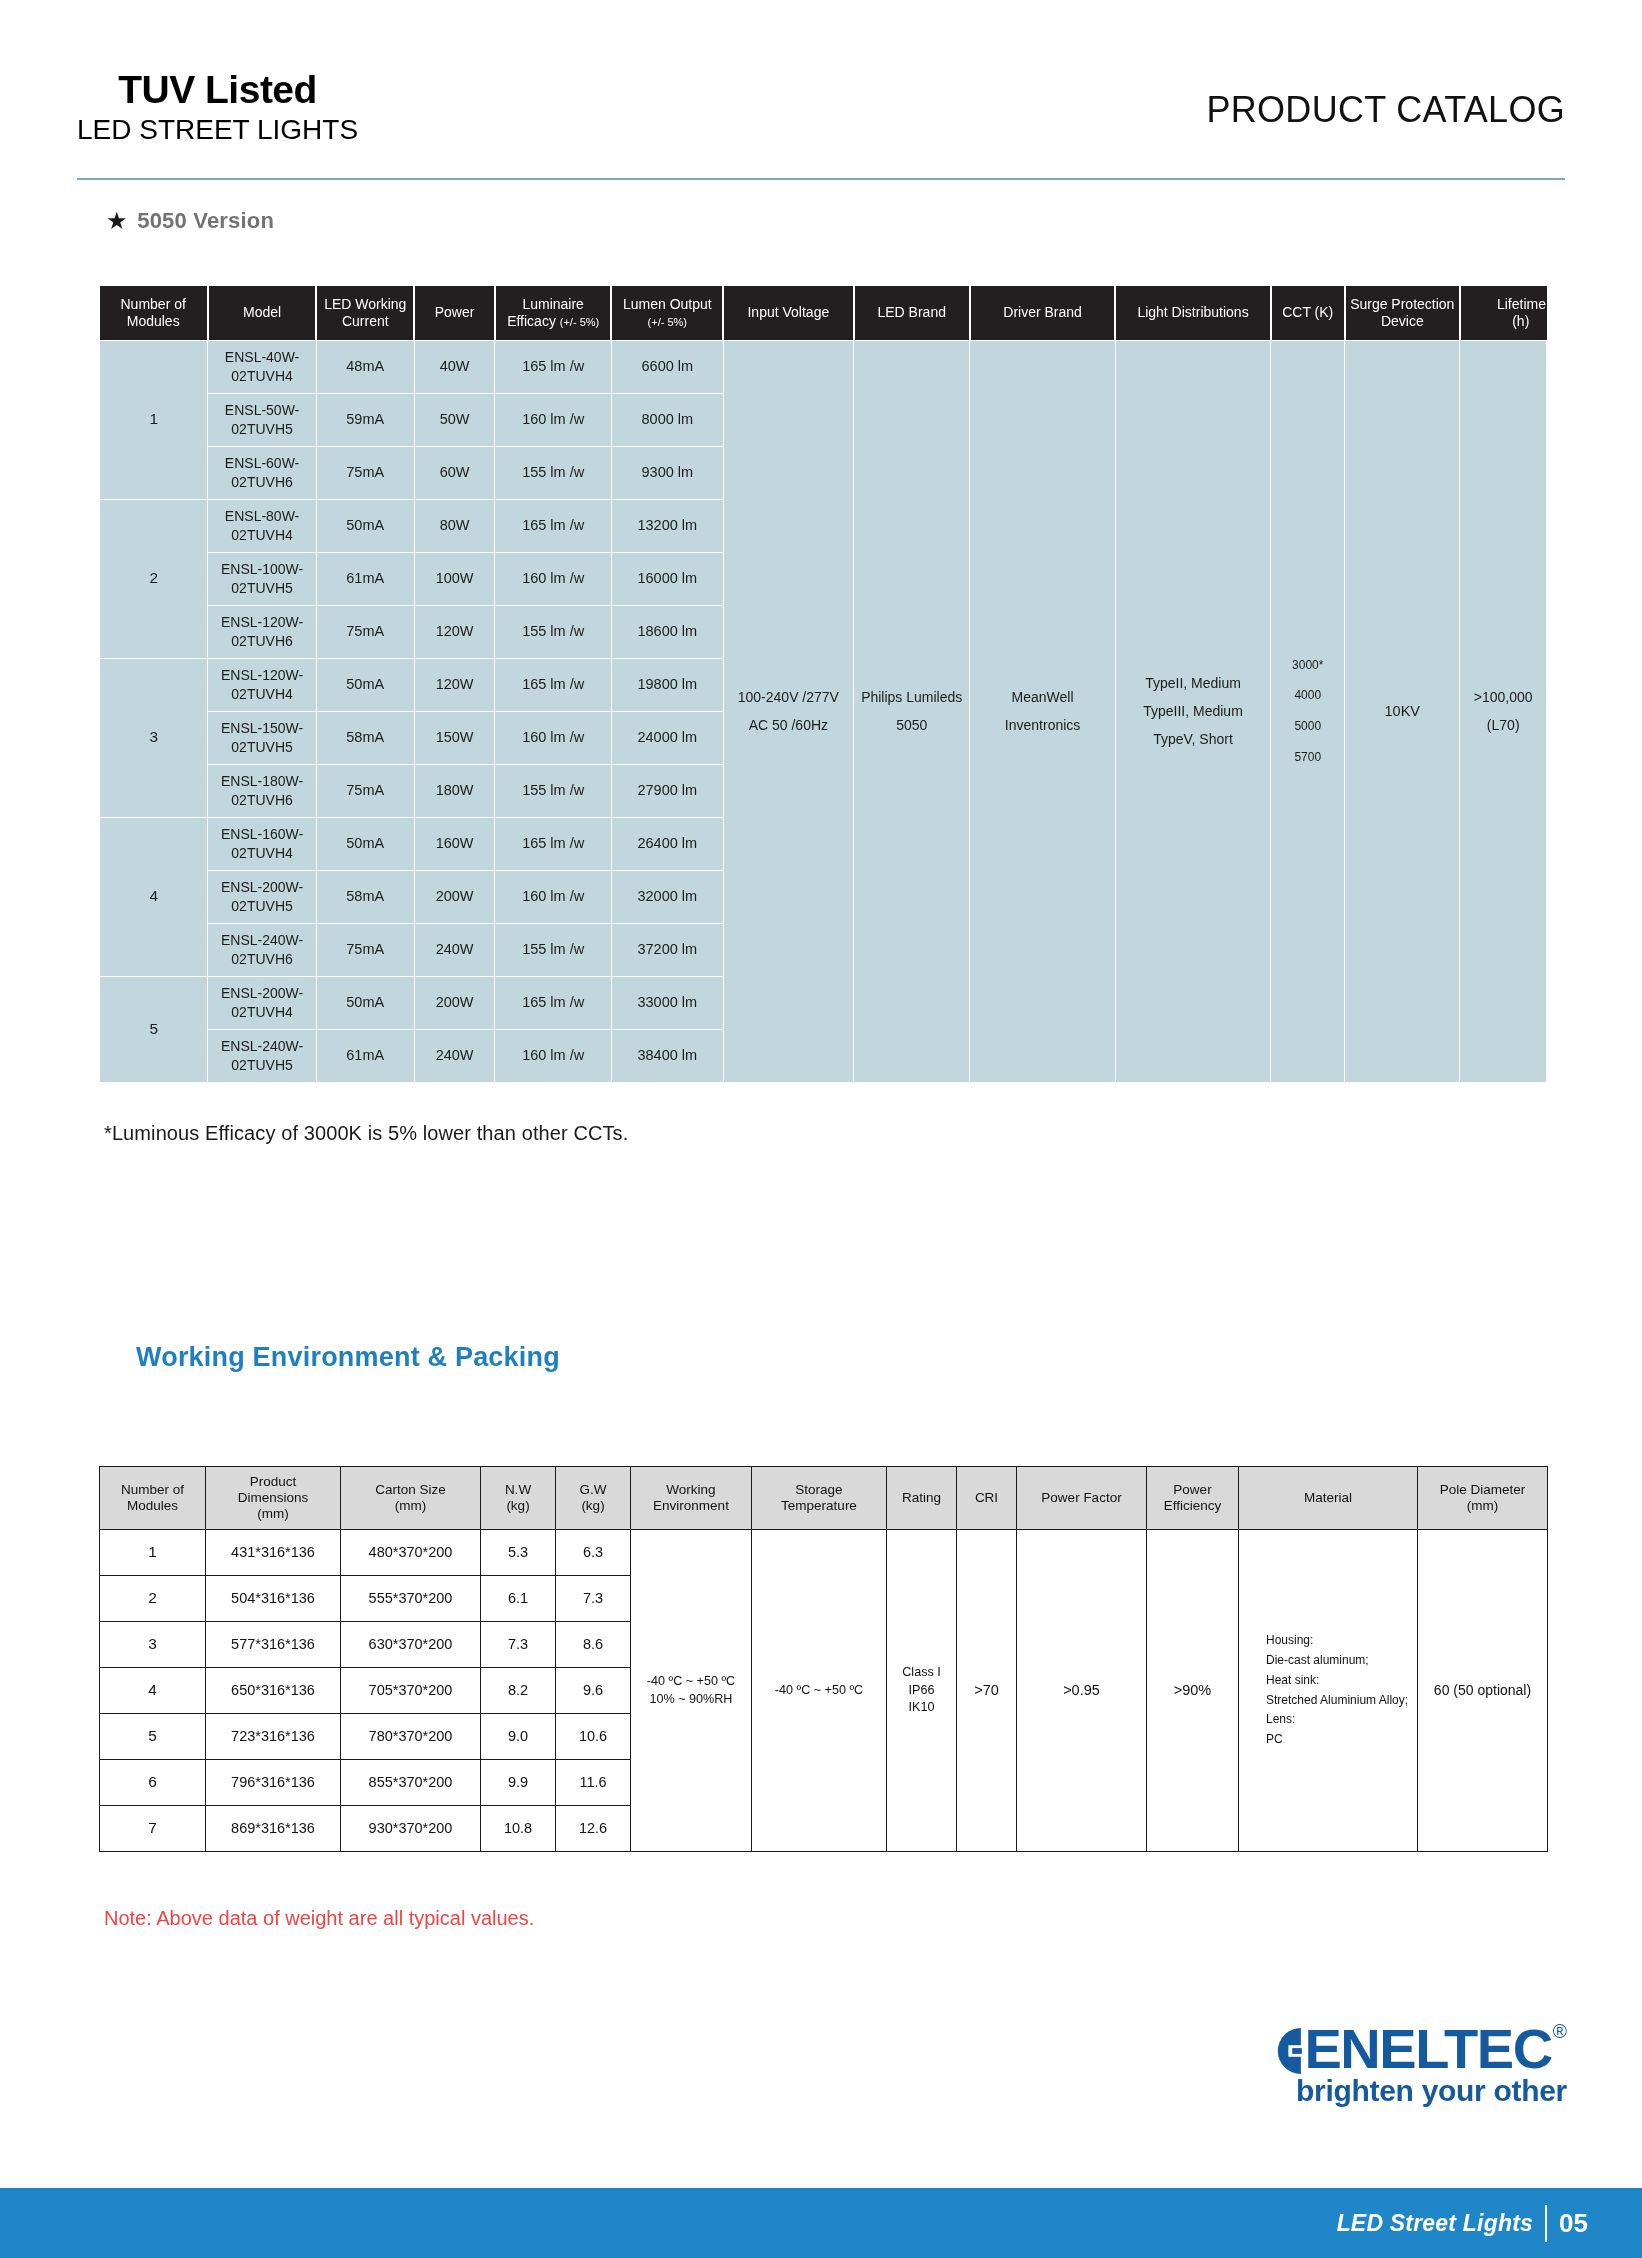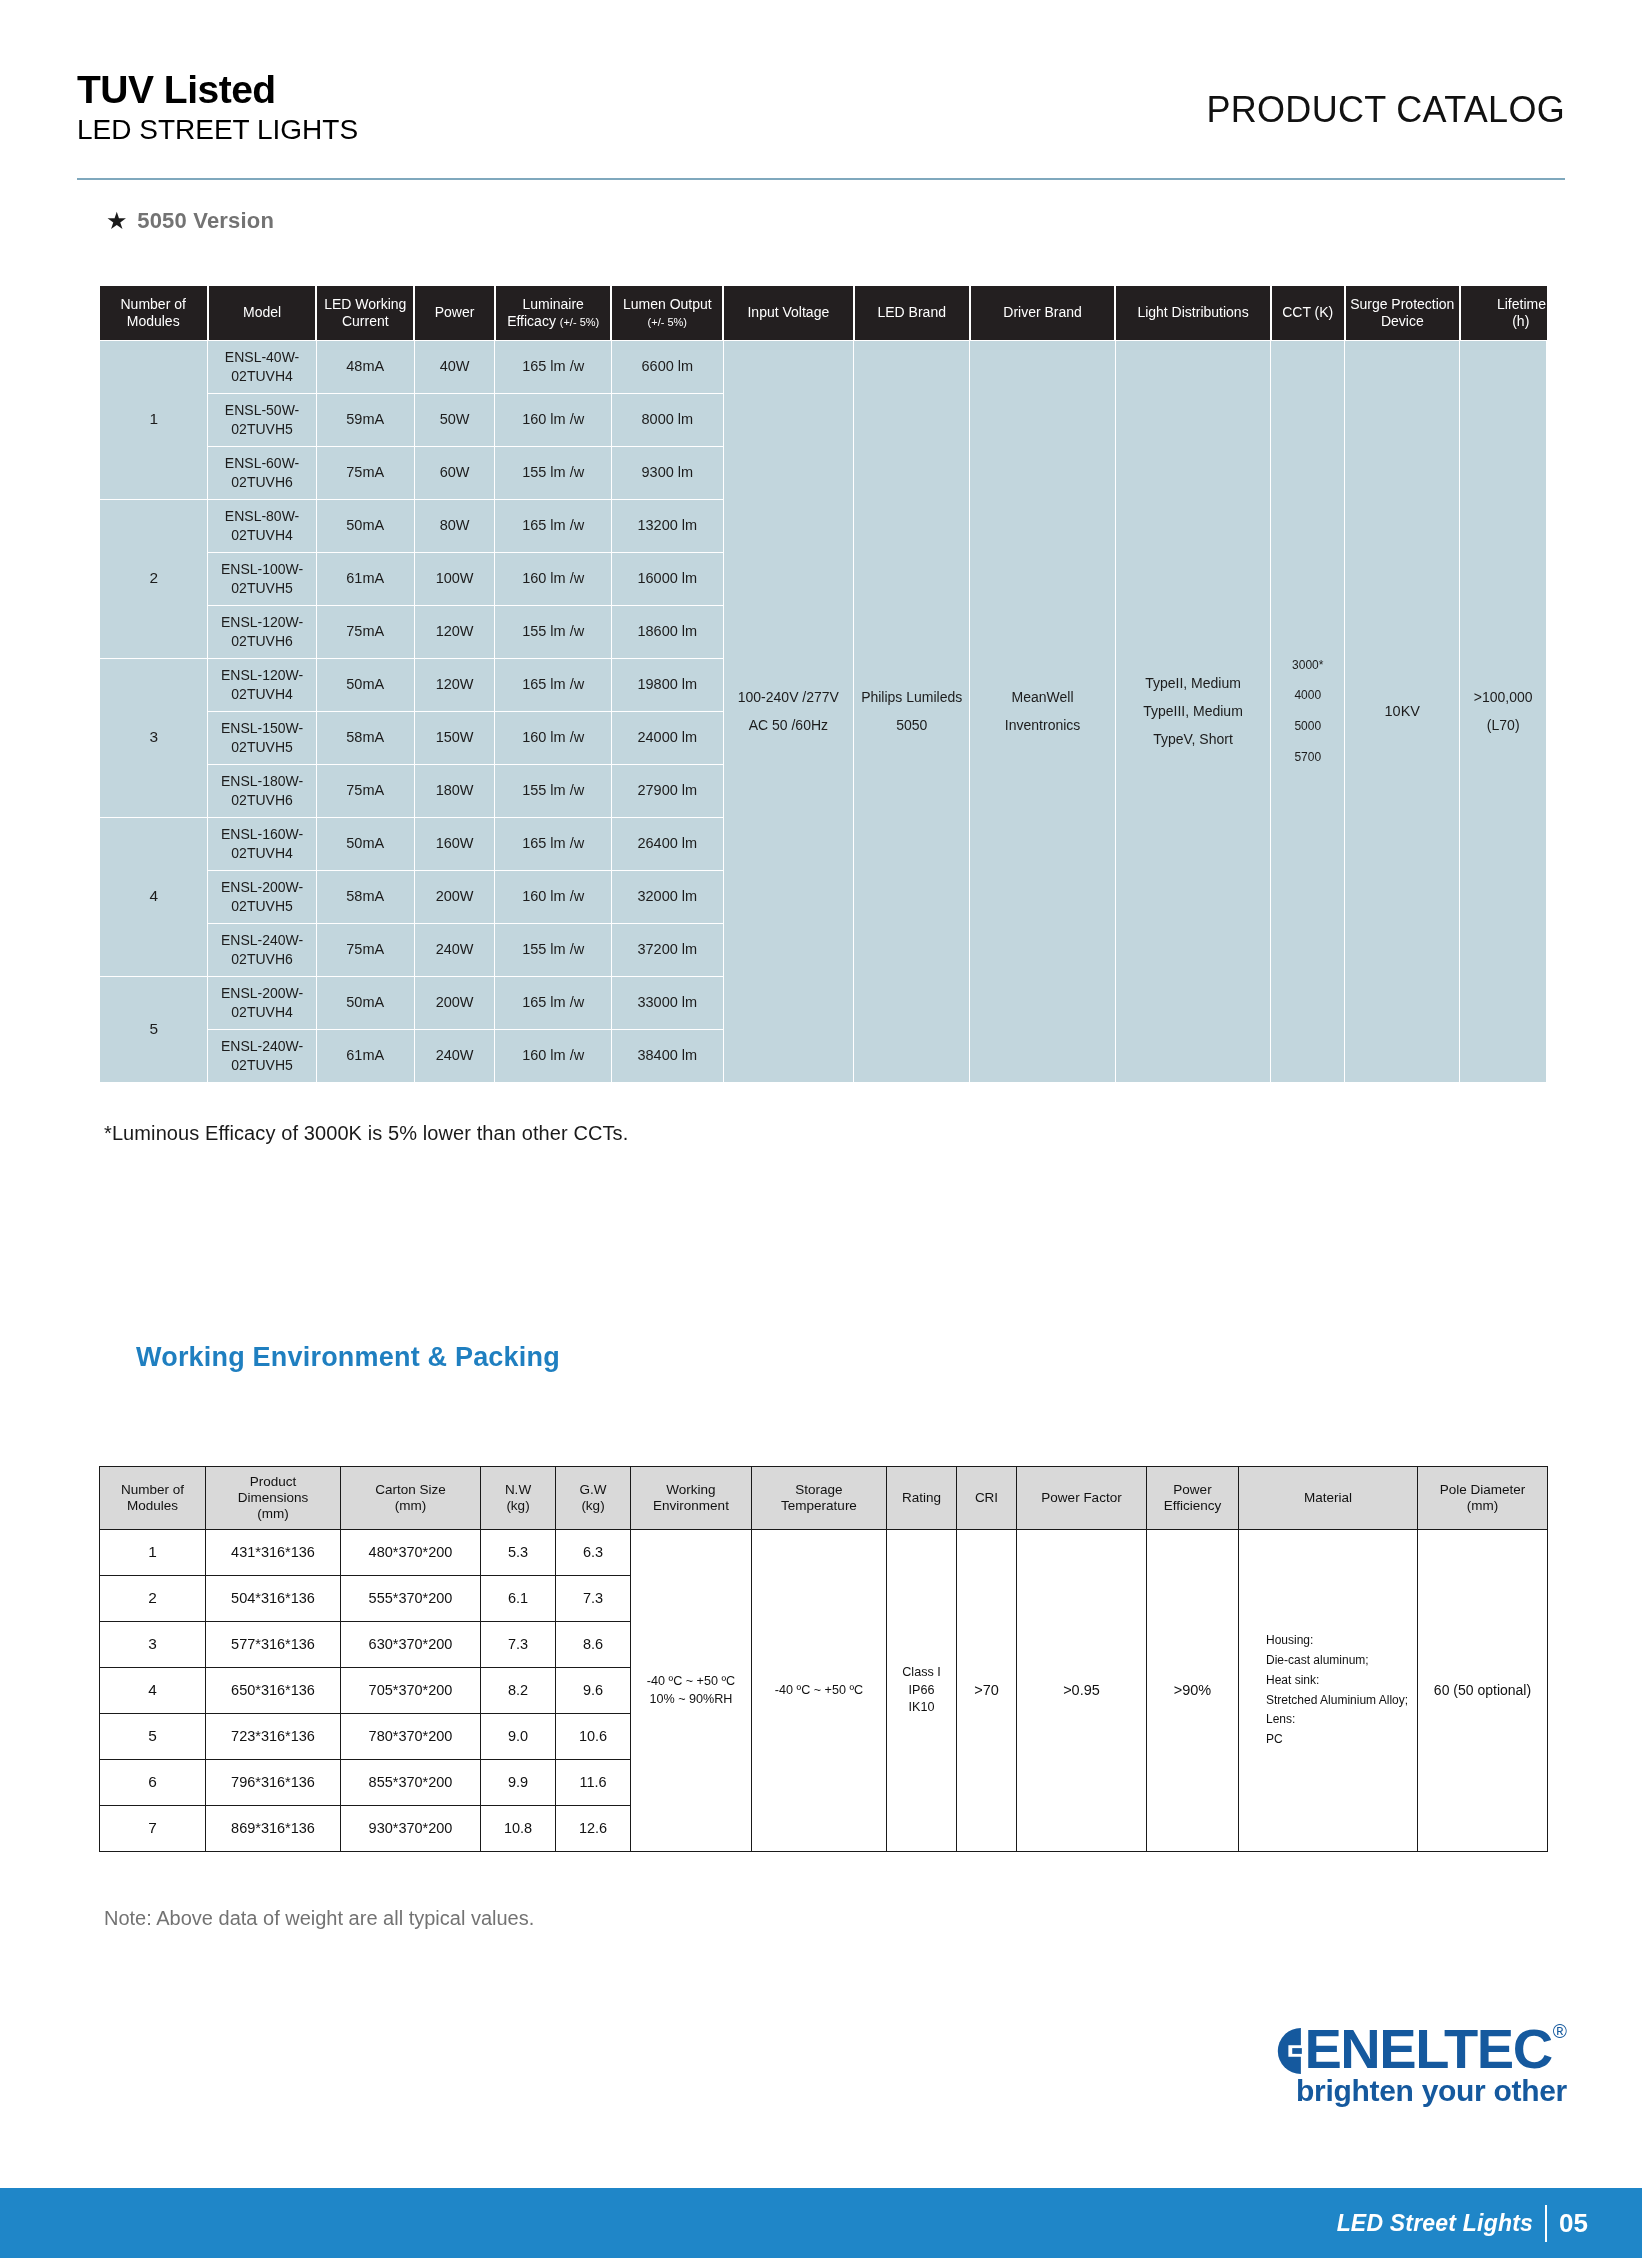--- a/index.html
+++ b/index.html
@@ -25,20 +25,21 @@
     width: 1488px;
     height: 106px;
   }
   .hdr-left { position: absolute; left: 0; top: 0; }
   .hdr-title {
     font-size: 39px;
     font-weight: bold;
     color: #000000;
     letter-spacing: -0.5px;
     line-height: 1.05;
+    text-align: center;
   }
   .hdr-sub {
     font-size: 28px;
     font-weight: 400;
     color: #000000;
     letter-spacing: 0px;
     line-height: 1.2;
     margin-top: 1.9px;
   }
   .hdr-right {
@@ -184,21 +185,21 @@
     font-size: 12px;
     line-height: 1.65;
   }
   table.t2 td.pole { font-size: 14px; }
 
   
   .note {
     position: absolute;
     left: 104px; top: 1907px;
     font-size: 20px;
-    color: #737373;
+    color: #ef4444;
   }
 
   
   .logo {
     position: absolute;
     right: 75px; top: 2022px;
     width: 386px;
     text-align: right;
   }
   .logo-row {

